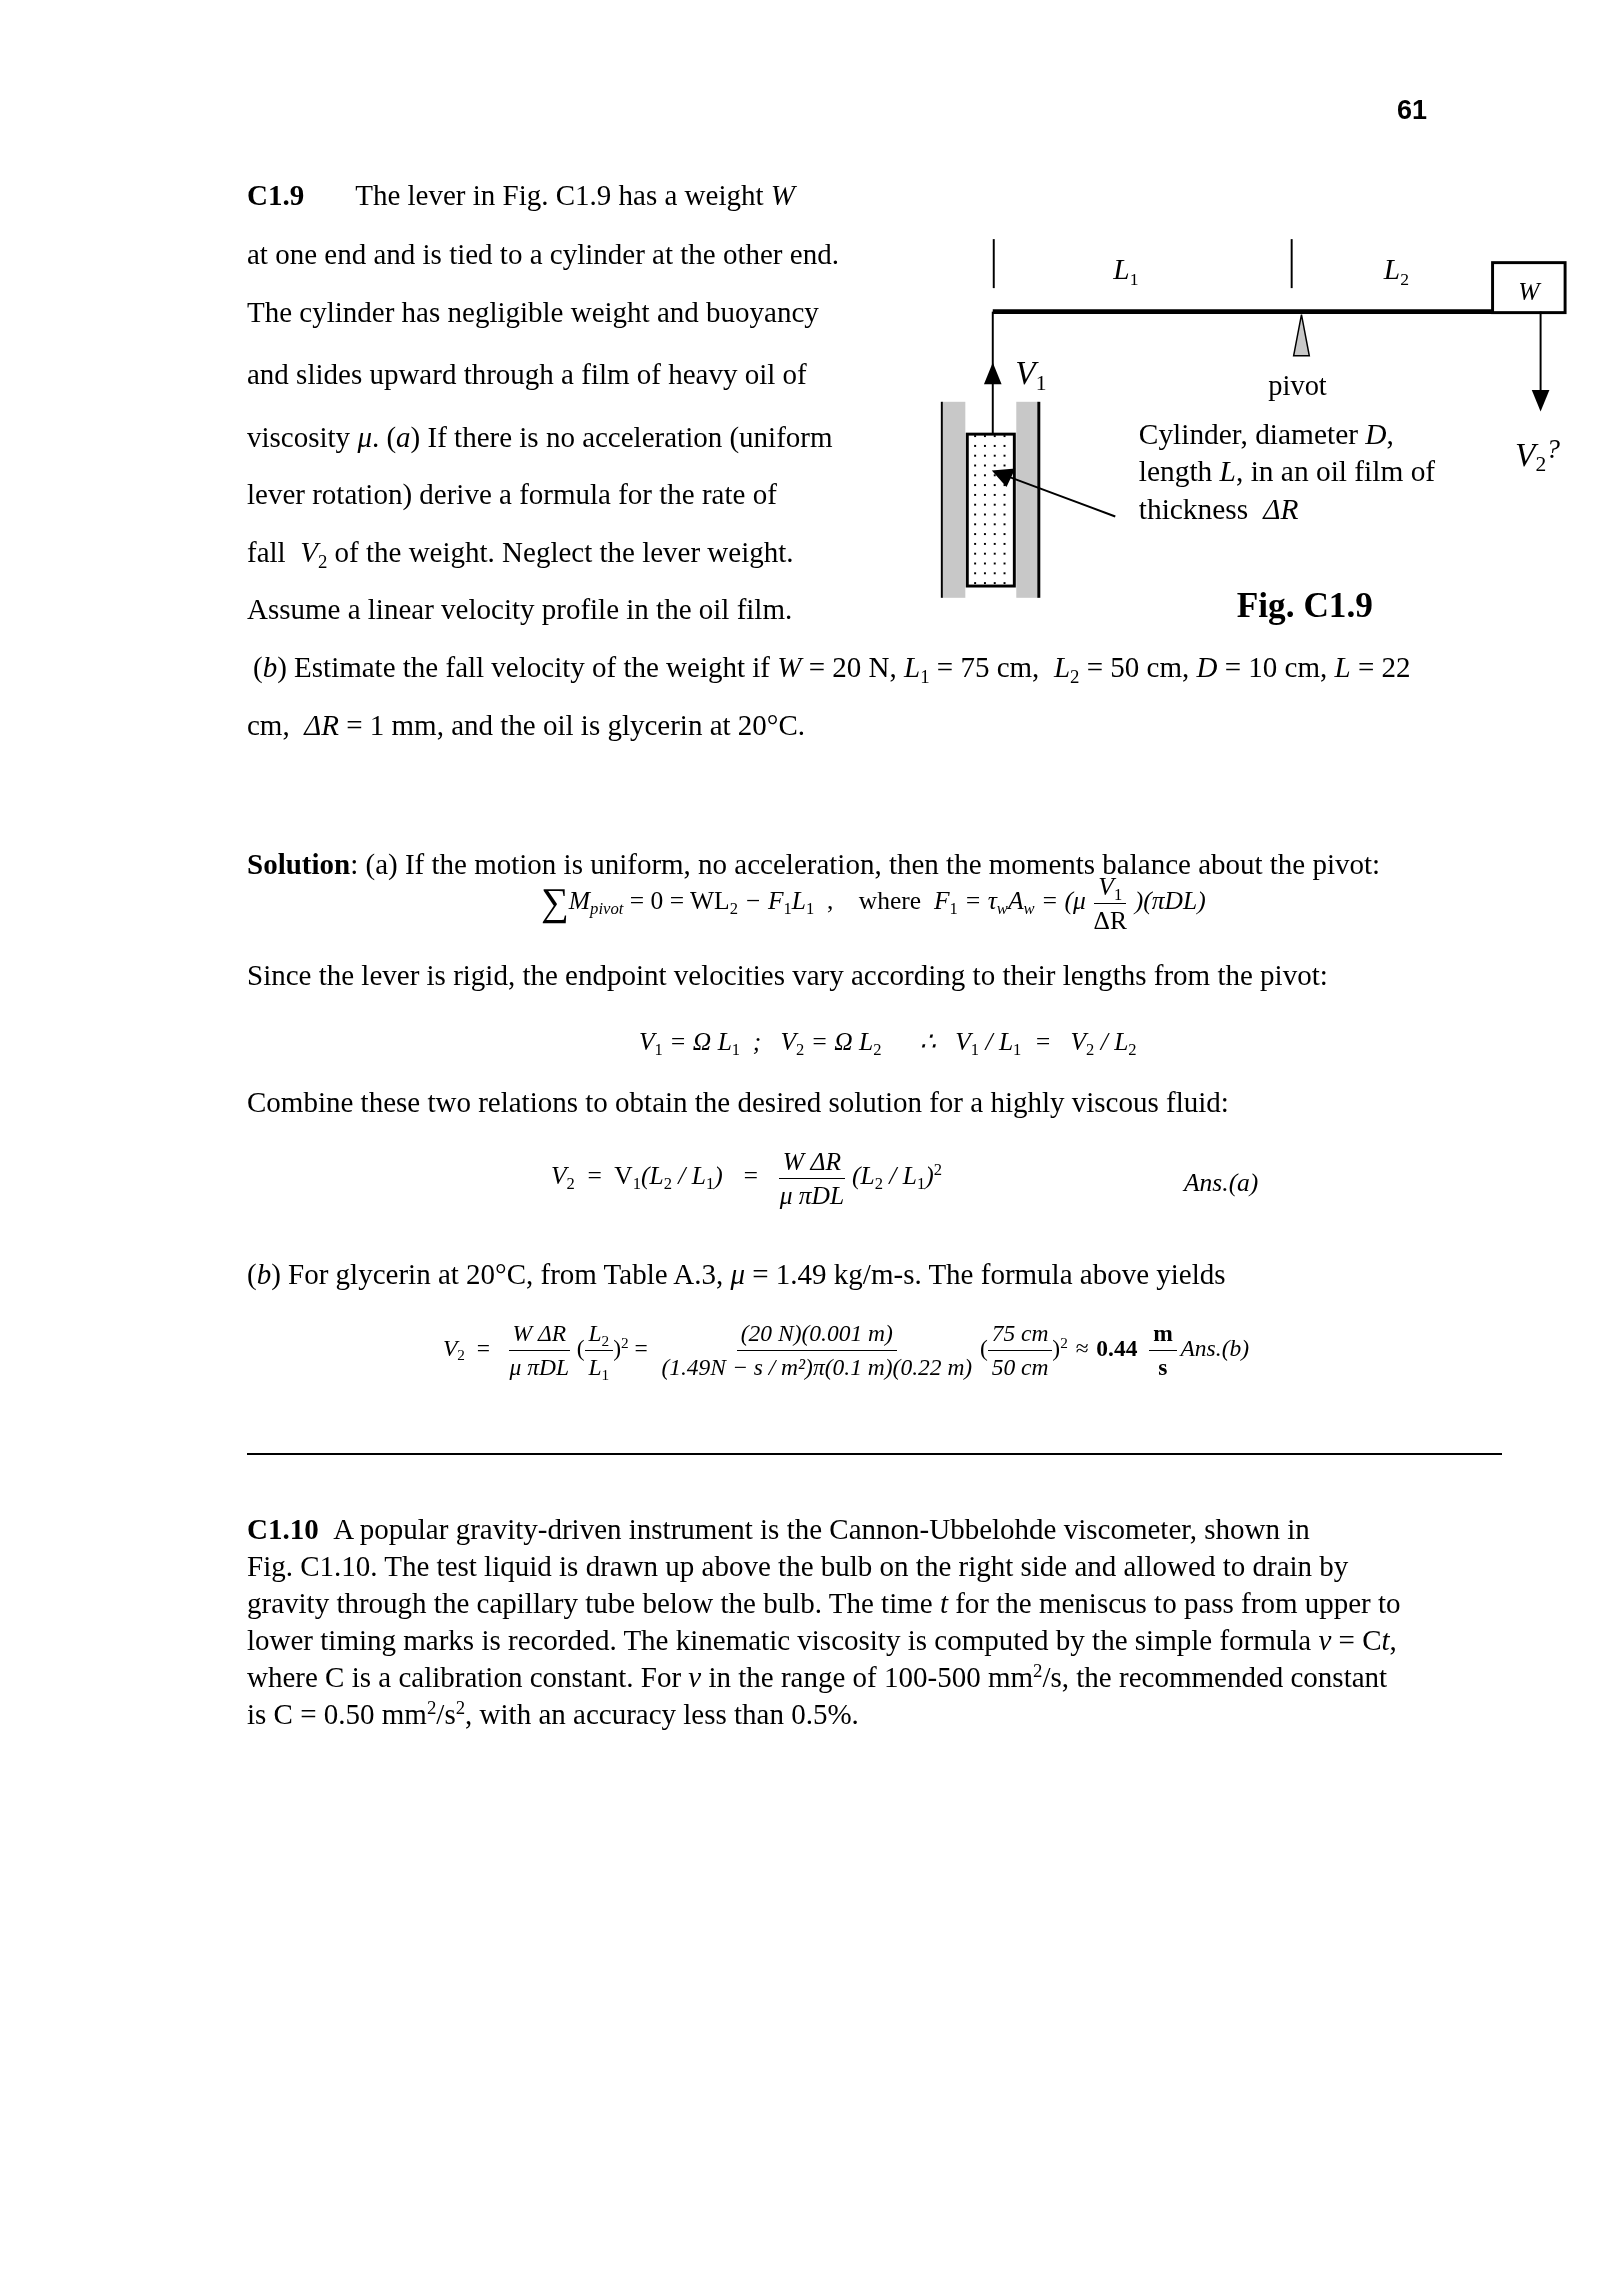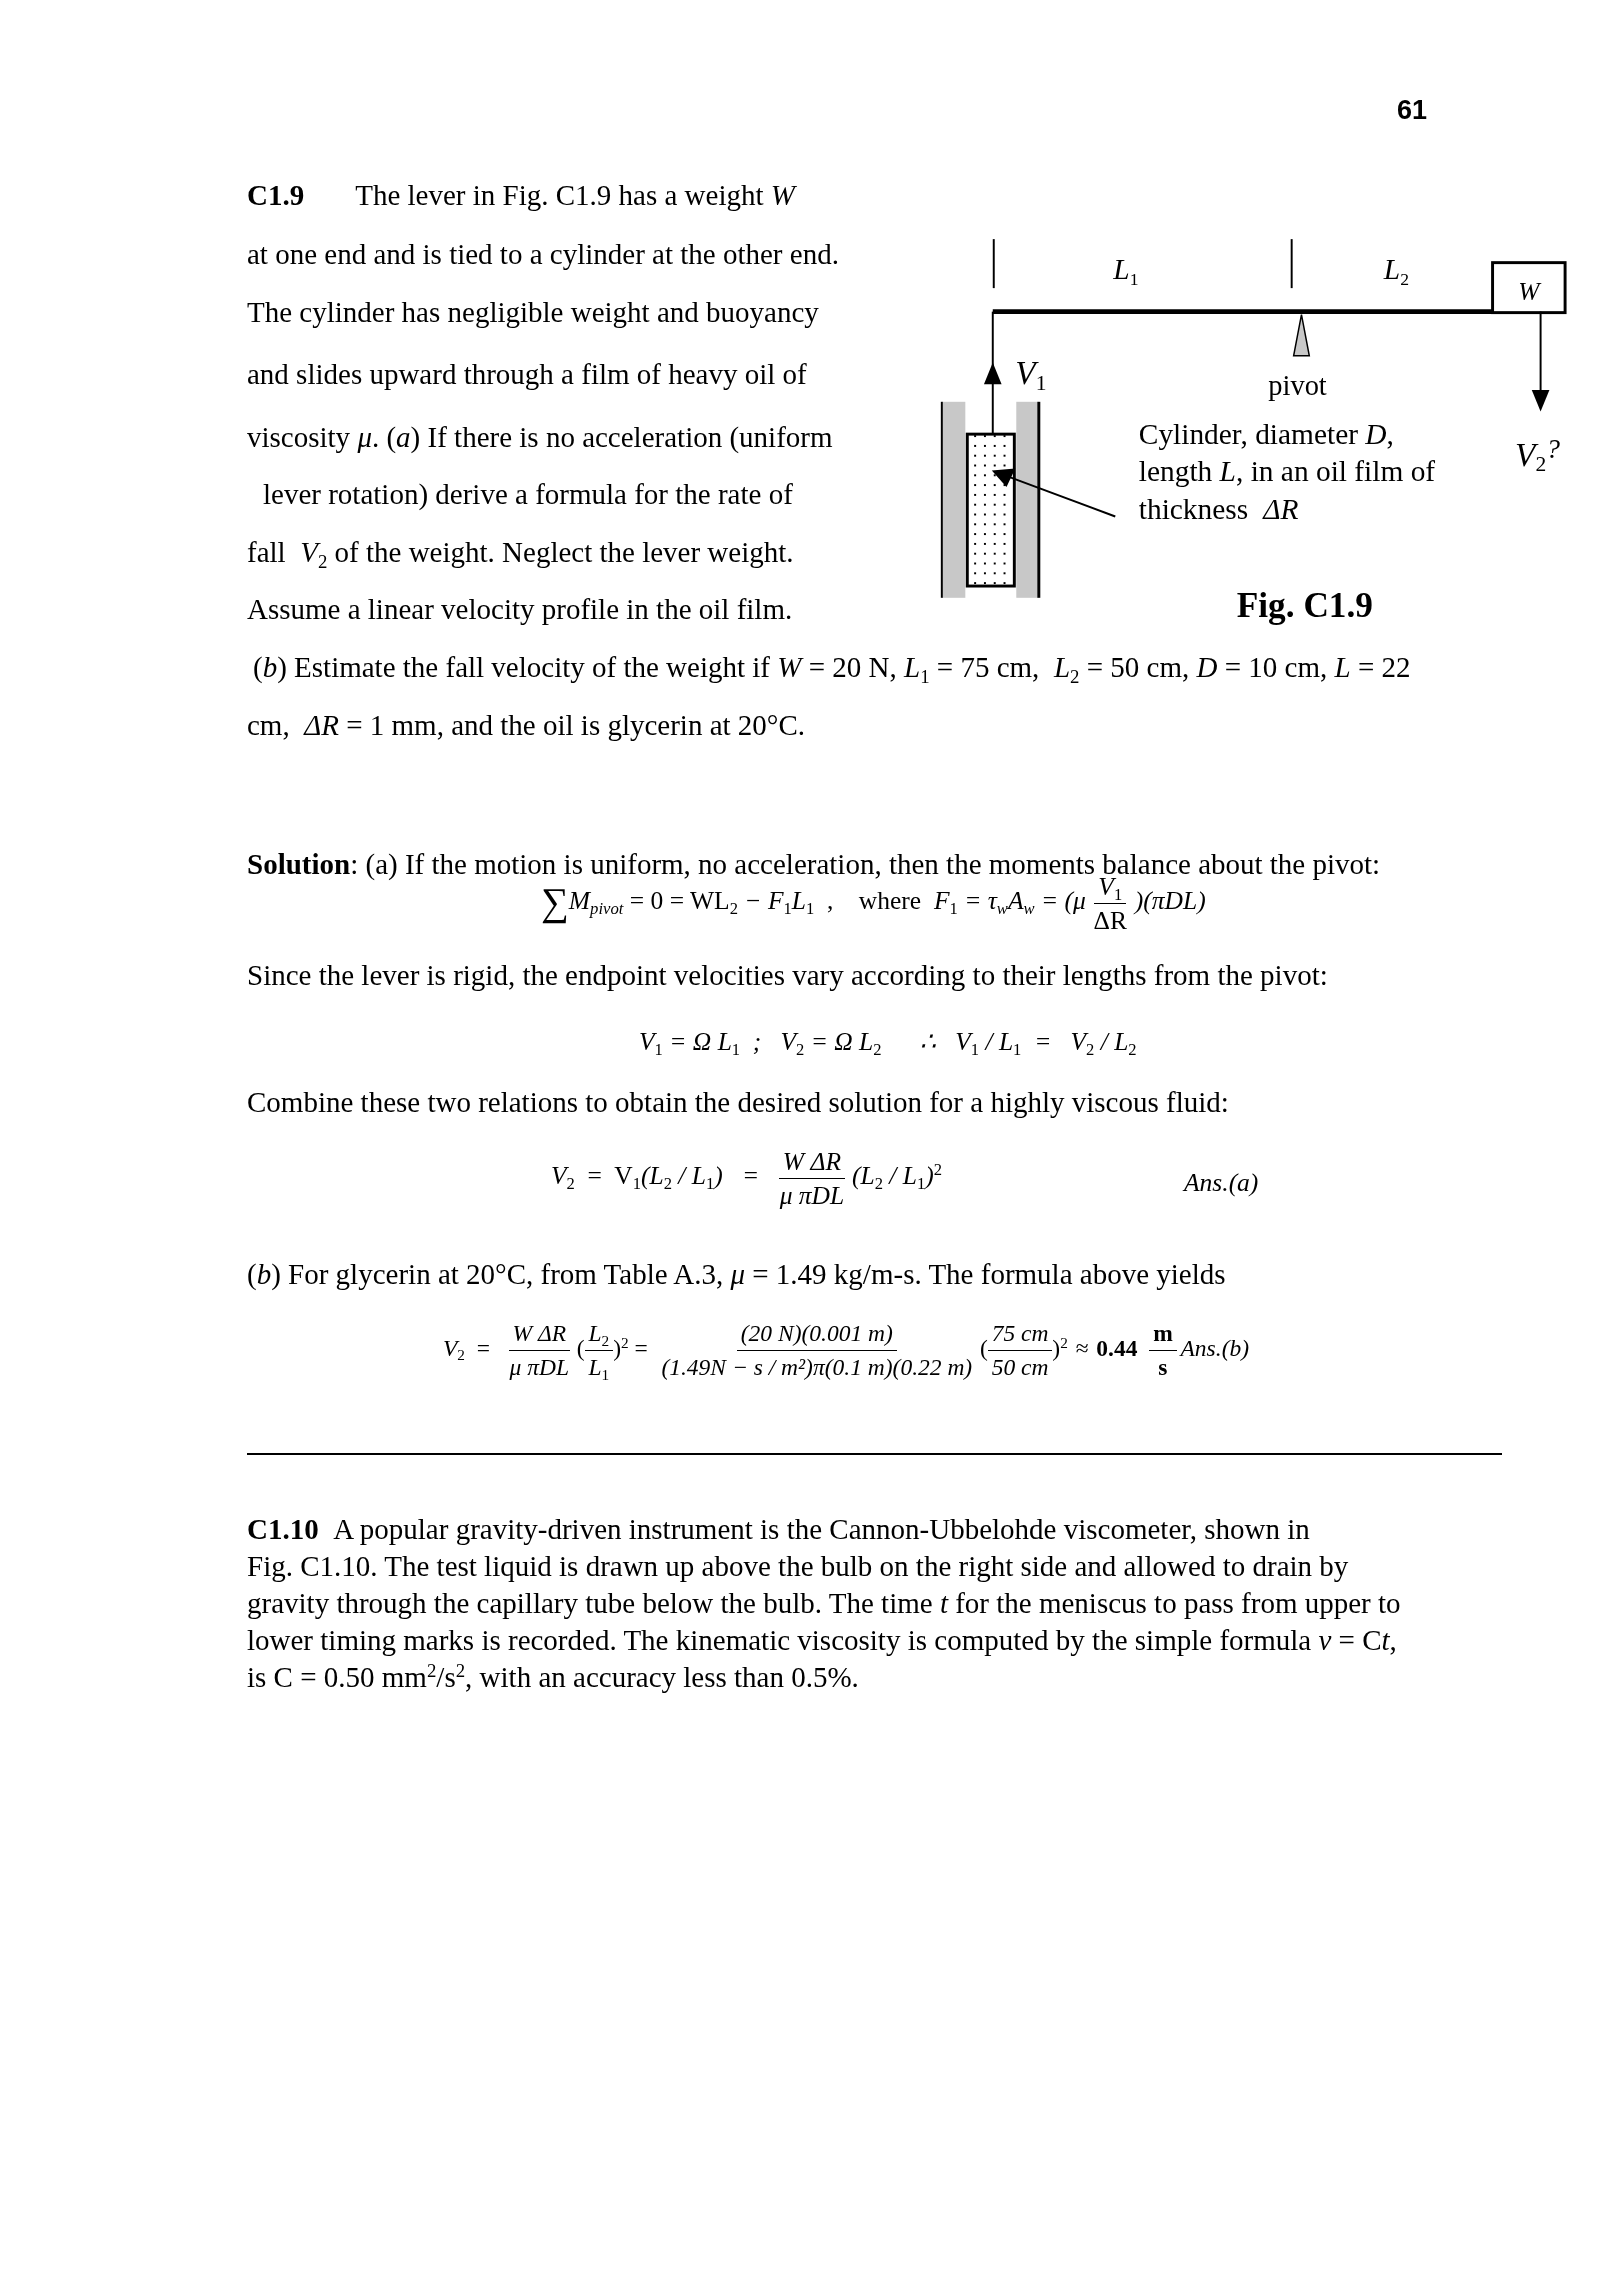--- a/index.html
+++ b/index.html
@@ -29,21 +29,21 @@
 <div>
   <div class="abs t" style="left:247px; top:179px;">
     <span class="b">C1.9</span><span style="display:inline-block;width:51px"></span><span>The lever in Fig. C1.9 has a weight</span> <span class="i">W</span>
   </div>
   <div class="abs t" style="left:247px; top:238px;">at one end and is tied to a cylinder at the other end.</div>
   <div class="abs t" style="left:247px; top:296px;">The cylinder has negligible weight and buoyancy</div>
   <div class="abs t" style="left:247px; top:358px;">and slides upward through a film of heavy oil of</div>
   <div class="abs t" style="left:247px; top:421px;">
     <span>viscosity</span> <span class="i">μ</span><span>. (</span><span class="i">a</span><span>) If there is no acceleration (uniform</span>
   </div>
-  <div class="abs t" style="left:247px; top:478px;margin-left:16px;">lever rotation) derive a formula for the rate of</div>
+  <div class="abs t" style="left:247px; top:478px;">lever rotation) derive a formula for the rate of</div>
   <div class="abs t" style="left:247px; top:536px;">
     <span>fall</span>&nbsp; <span class="i">V</span><sub>2</sub> <span>of the weight.  Neglect the lever weight.</span>
   </div>
   <div class="abs t" style="left:247px; top:593px;">Assume a linear velocity profile in the oil film.</div>
 
   <div class="abs t" style="left:253px; top:651px;">(<span class="i">b</span><span>) Estimate the fall velocity of the weight if</span> <span class="i">W</span> <span>= 20 N,</span> <span class="i">L</span><sub>1</sub> <span>= 75 cm,</span>&nbsp; <span class="i">L</span><sub>2</sub> <span>= 50 cm,</span> <span class="i">D</span> <span>= 10 cm,</span> <span class="i">L</span> <span>= 22</span></div>
   <div class="abs t" style="left:247px; top:709px;"><span>cm,</span>&nbsp; <span class="i">ΔR</span> <span>= 1 mm, and the oil is glycerin at 20°C.</span></div>
 </div>
 
 <svg class="abs" style="left:0; top:0;" width="1620" height="686" viewBox="0 0 1653 700">
@@ -137,15 +137,16 @@
     </span><span>Ans.(b)</span>
 </div>
 
 <div class="rule"></div>
 
 <div class="para" style="top:1511px;">
   <div><span class="b">C1.10</span>&nbsp;&nbsp;<span>A popular gravity-driven instrument is the Cannon-Ubbelohde viscometer, shown in</span></div>
   <div>Fig. C1.10.  The test liquid is drawn up above the bulb on the right side and allowed to drain by</div>
   <div><span>gravity through the capillary tube below the bulb.  The time </span><span class="i">t</span><span> for the meniscus to pass from upper to</span></div>
   <div><span>lower timing marks is recorded.  The kinematic viscosity is computed by the simple formula </span><span class="i">ν</span><span> = C</span><span class="i">t</span><span>,</span></div>
+  <div><span>where C is a calibration constant.  For </span><span class="i">ν</span><span> in the range of 100-500 mm</span><sup>2</sup><span>/s, the recommended constant</span></div>
   <div><span>is C = 0.50 mm</span><sup>2</sup><span>/s</span><sup>2</sup><span>, with an accuracy less than 0.5%.</span></div>
 </div>
 
 
 </body></html>

